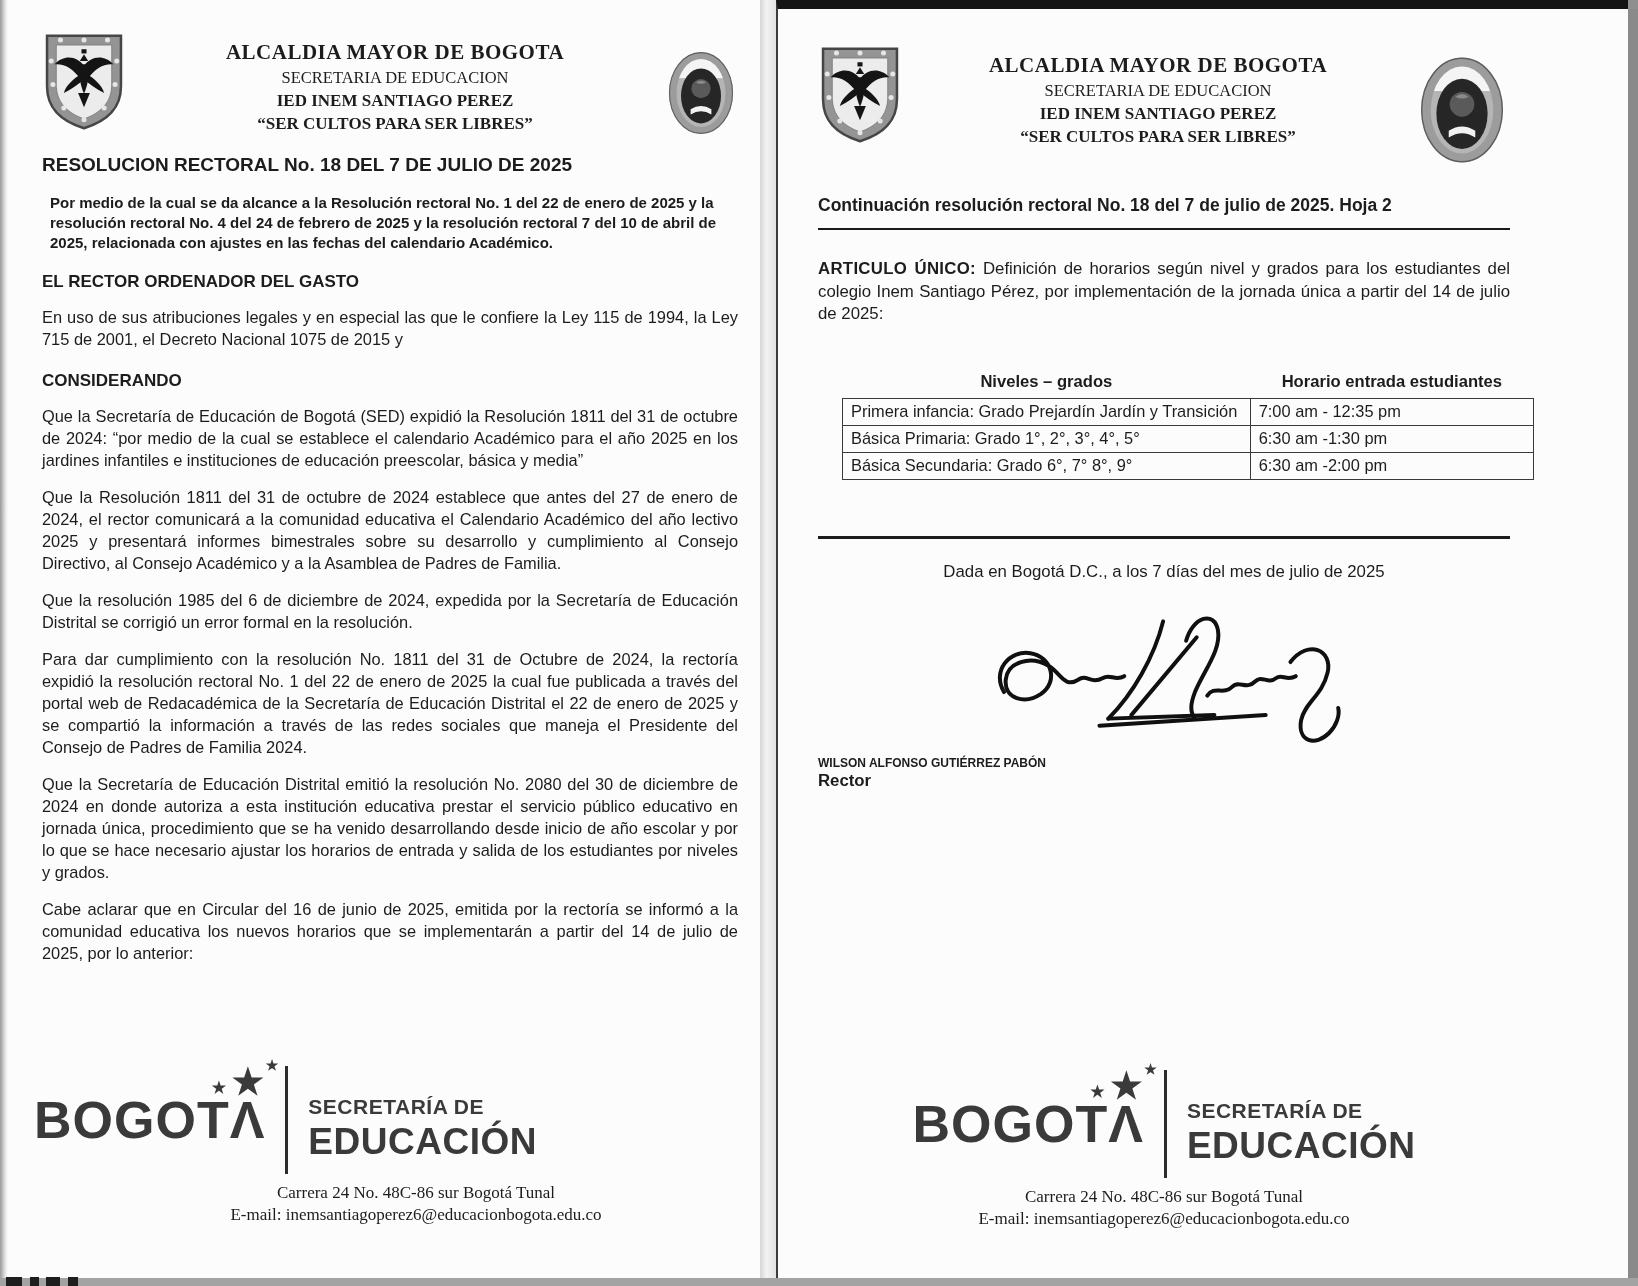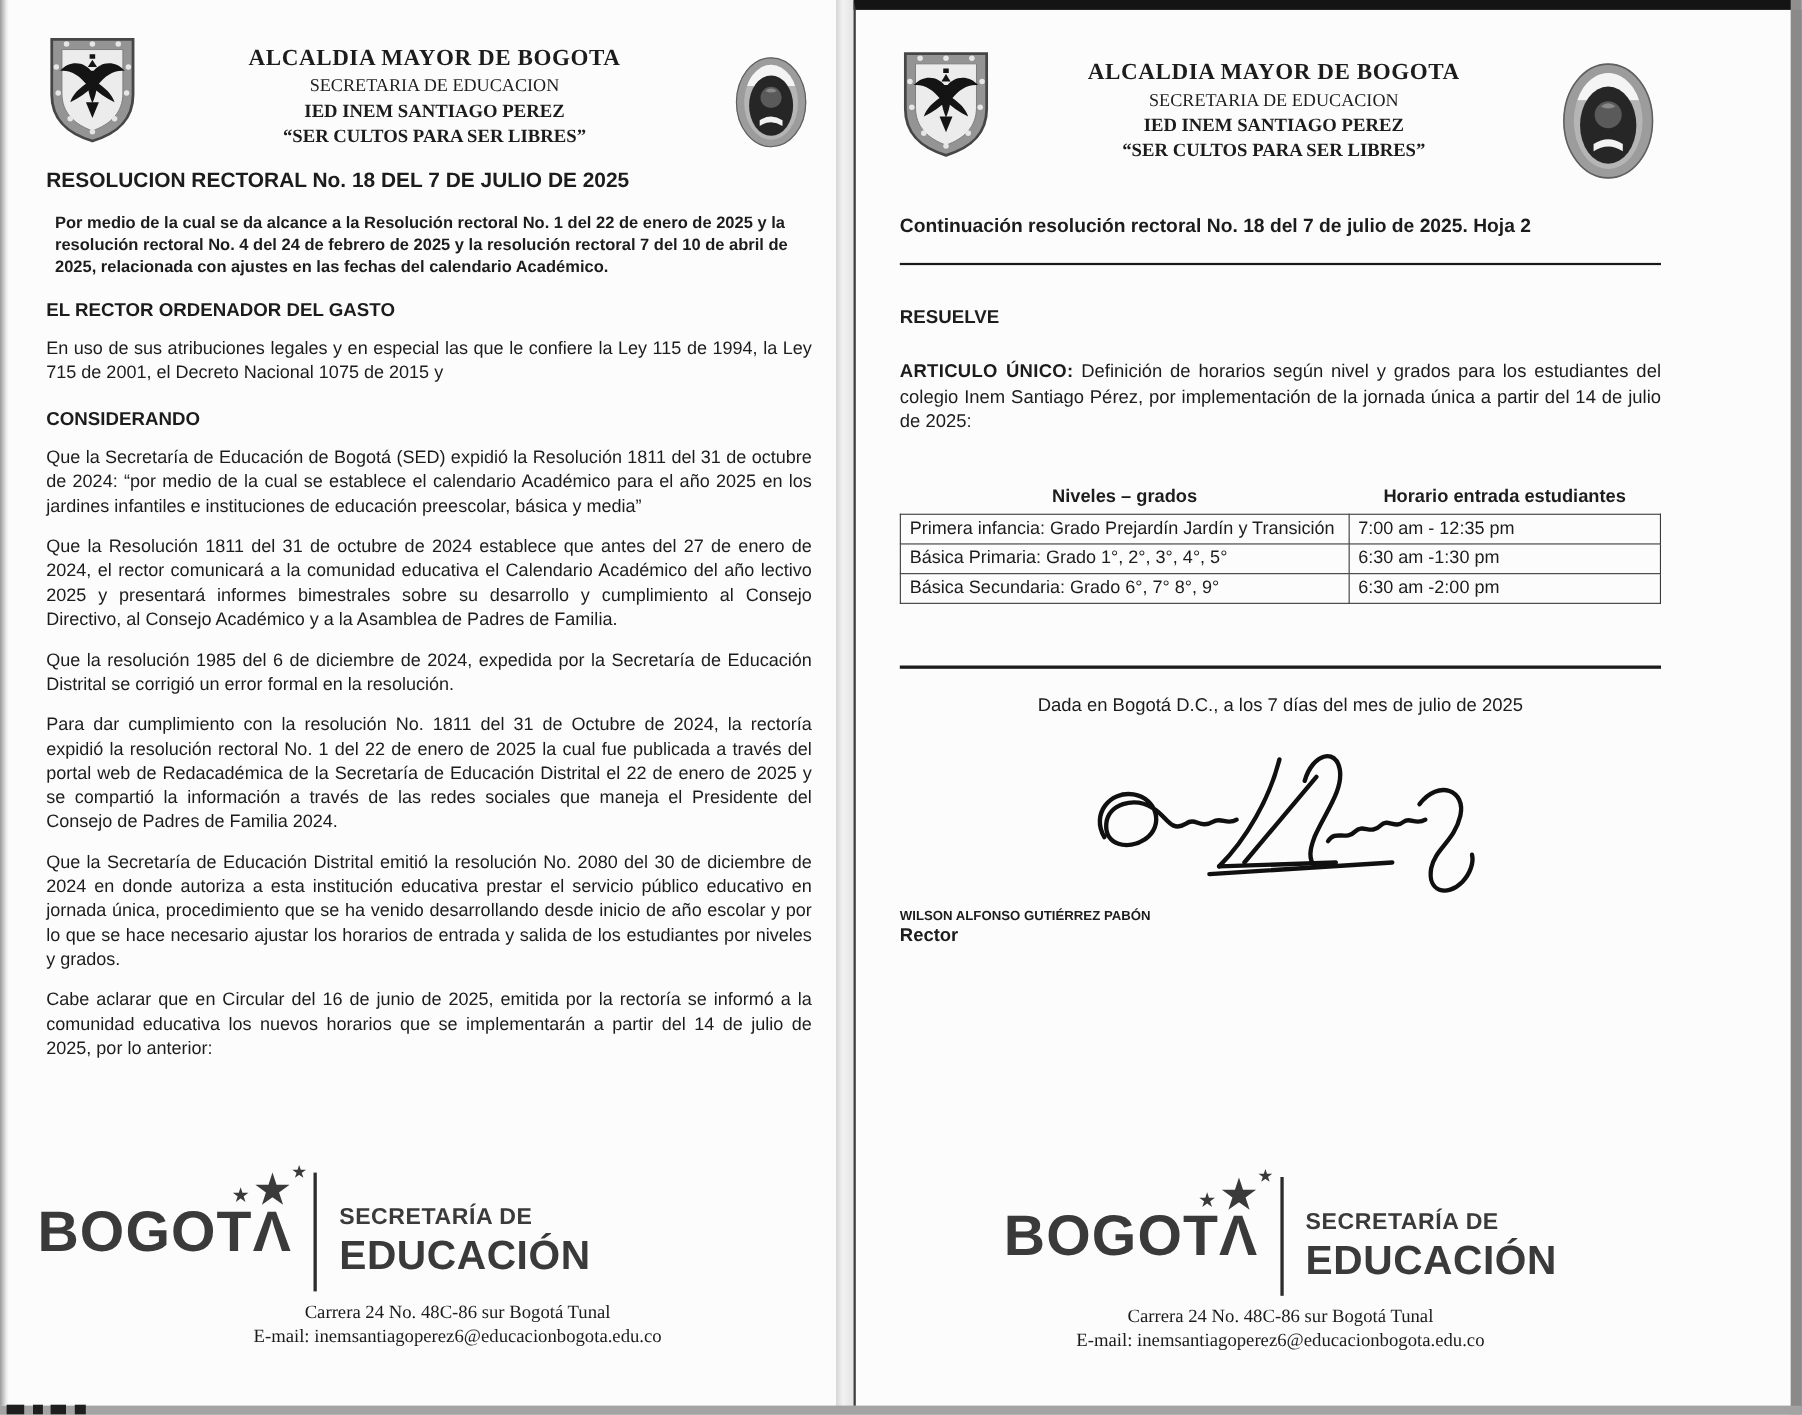--- a/index.html
+++ b/index.html
@@ -36,26 +36,26 @@
 
   
   .center-bold{text-align:left;font-weight:bold;}
   .doc-title{font-size:19px;margin-top:18px;}
   .intro{font-size:15px;margin-top:17px;line-height:1.32;padding:0 8px;}
   .sec-heading{font-size:17px;margin-top:20px;}
   .para{font-size:16.4px;line-height:1.34;text-align:justify;margin-top:15px;}
   #page-right .para{font-size:16.8px;}
 
   
-  .continuation{font-size:17.5px;font-weight:bold;margin-top:30px;padding-bottom:23px;border-bottom:2.5px solid #1a1a1a;}
+  .continuation{font-size:17.5px;font-weight:bold;margin-top:30px;padding-bottom:12px;border-bottom:2.5px solid #1a1a1a;}
   .resuelve{font-size:17px;margin-top:38px;}
   .articulo{margin-top:28px;}
   .articulo .lead{font-weight:bold;letter-spacing:.3px;}
   .articulo .rest{margin-left:7px;}
-  .sched-table{border-collapse:collapse;margin-top:44px;width:100%;}
+  .sched-table{border-collapse:collapse;margin-top:44px;width:100%;margin-left:24px;}
   .sched-table th{border:none;font-size:16.6px;font-weight:bold;padding:2px 4px 6px 4px;text-align:center;}
   .sched-table td{border:1.6px solid #3a3a3a;font-size:16.4px;padding:3px 8px 4px 8px;}
   .col-nivel{width:59%;}
   .col-horario{width:41%;}
   .thick-rule{height:3.5px;background:#1c1c1c;margin-top:56px;}
   .publiquese{font-size:17px;margin-top:46px;}
   .dada{text-align:center;font-size:16.8px;margin-top:23px;}
   .signature-wrap{text-align:center;margin-top:4px;height:168px;}
   .signer-name{font-size:12px;margin-top:2px;}
   .signer-title{font-size:16.8px;margin-top:1px;}
@@ -183,21 +183,20 @@
         <div class="hdr-l2">SECRETARIA DE EDUCACION</div>
         <div class="hdr-l3">IED INEM SANTIAGO PEREZ</div>
         <div class="hdr-l4">“SER CULTOS PARA SER LIBRES”</div>
       </div>
       <svg class="seal" viewBox="0 0 90 116">
           <use href="#sym-seal"></use>
         </svg>
     </div>
 
     <div class="continuation">Continuación resolución rectoral No.  18 del 7 de julio de 2025.  Hoja 2</div>
-    <div class="center-bold resuelve">RESUELVE</div>
     <div class="para articulo">
       <span class="lead">ARTICULO ÚNICO:</span><span class="rest">Definición de horarios según nivel y grados para los estudiantes del colegio Inem Santiago Pérez, por implementación de la jornada única a partir del 14 de julio de 2025:</span>
     </div>
 
     <table class="sched-table">
       <colgroup>
           <col class="col-nivel">
           <col class="col-horario">
         </colgroup>
       <thead>

